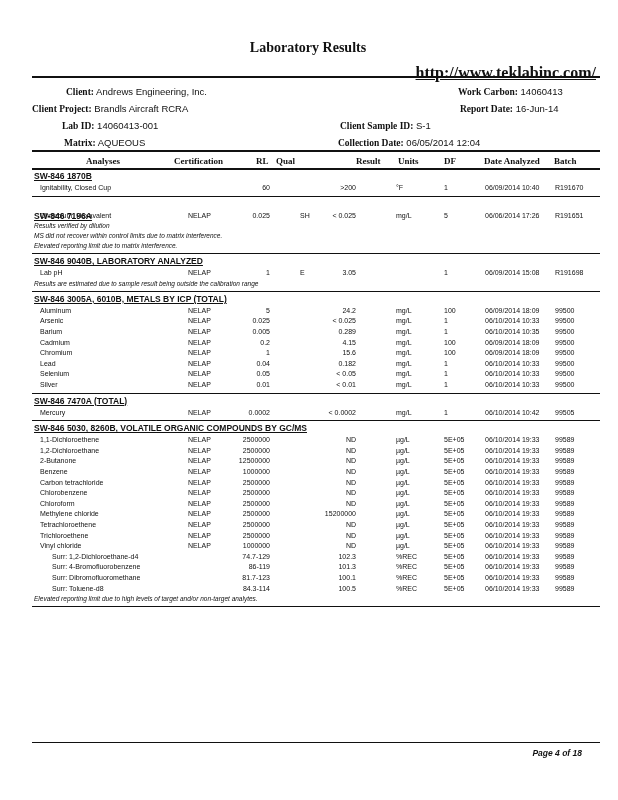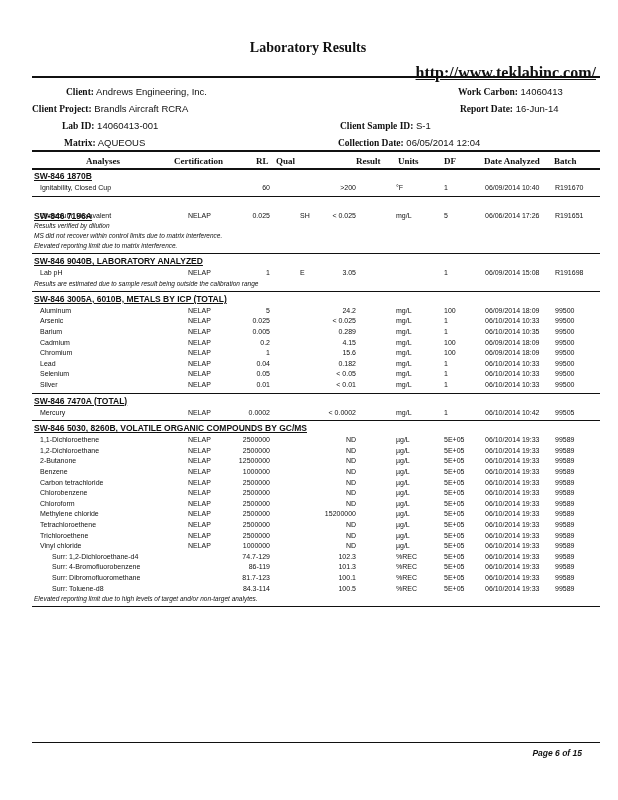--- a/index.html
+++ b/index.html
@@ -366,13 +366,13 @@
       <span class="c-units">%REC</span>
       <span class="c-df">5E+05</span>
       <span class="c-date">06/10/2014 19:33</span>
       <span class="c-batch">99589</span>
     </div>
     <div class="note" style="top: 595.2px;">Elevated reporting limit due to high levels of target and/or non-target analytes.</div>
     <div class="hr" style="top: 606.2px; height: 1px;"></div>
   </div>
 
 <div class="hr" style="top:742px;height:1px;"></div>
-<div class="pagefoot">Page 6 of 15</div>
+<div class="pagefoot">Page 4 of 18</div>
 
 </body></html>

